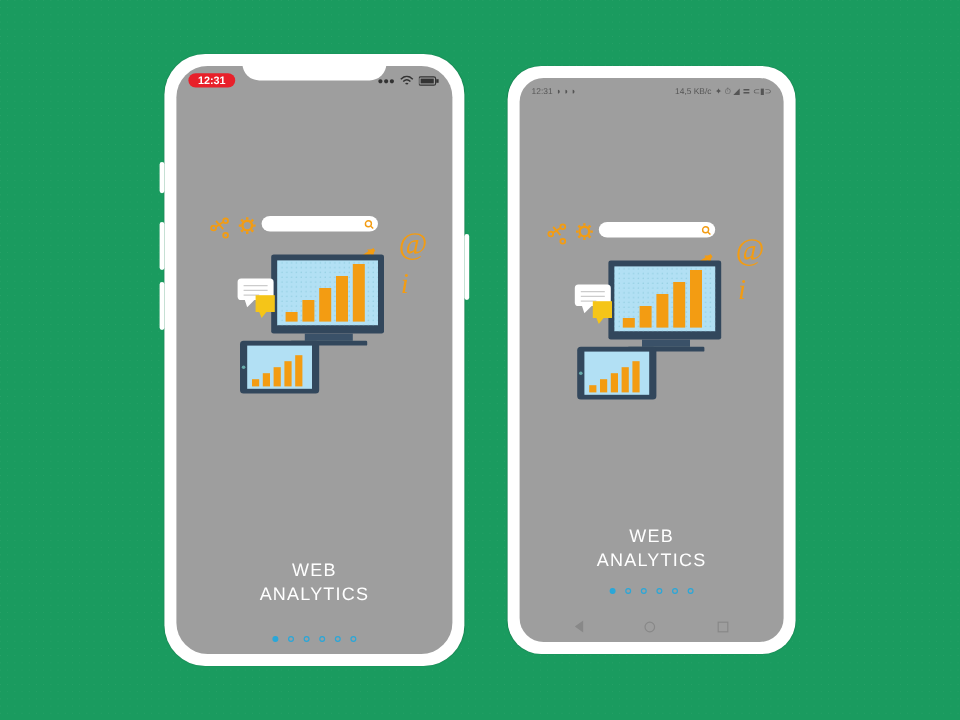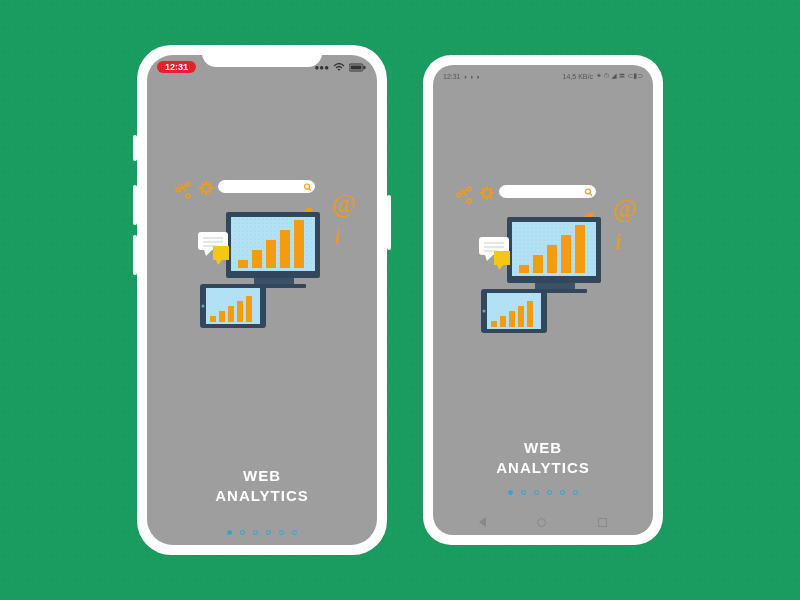--- a/index.html
+++ b/index.html
@@ -89,21 +89,21 @@
   .dot.active { background:#2aa7d9; }
 
   
   .illus {
     position:absolute; top:105px; left:0; right:0;
     display:flex; flex-direction:column; align-items:center;
   }
   .title {
     position:absolute; bottom:40px; left:0; right:0;
     text-align:center; color:#fff; font-size:15px;
-    letter-spacing:1px; line-height:1.3;font-weight:bold;
+    letter-spacing:1px; line-height:1.3;
   }
 
   
   .navbar {
     position:absolute; bottom:26px; left:0; right:0;
     display:flex; justify-content:space-around; align-items:center;
     padding:0 20px;
   }
   .nav-back { width:0;height:0; border-top:5px solid transparent;
     border-bottom:5px solid transparent; border-right:7px solid #888; }

